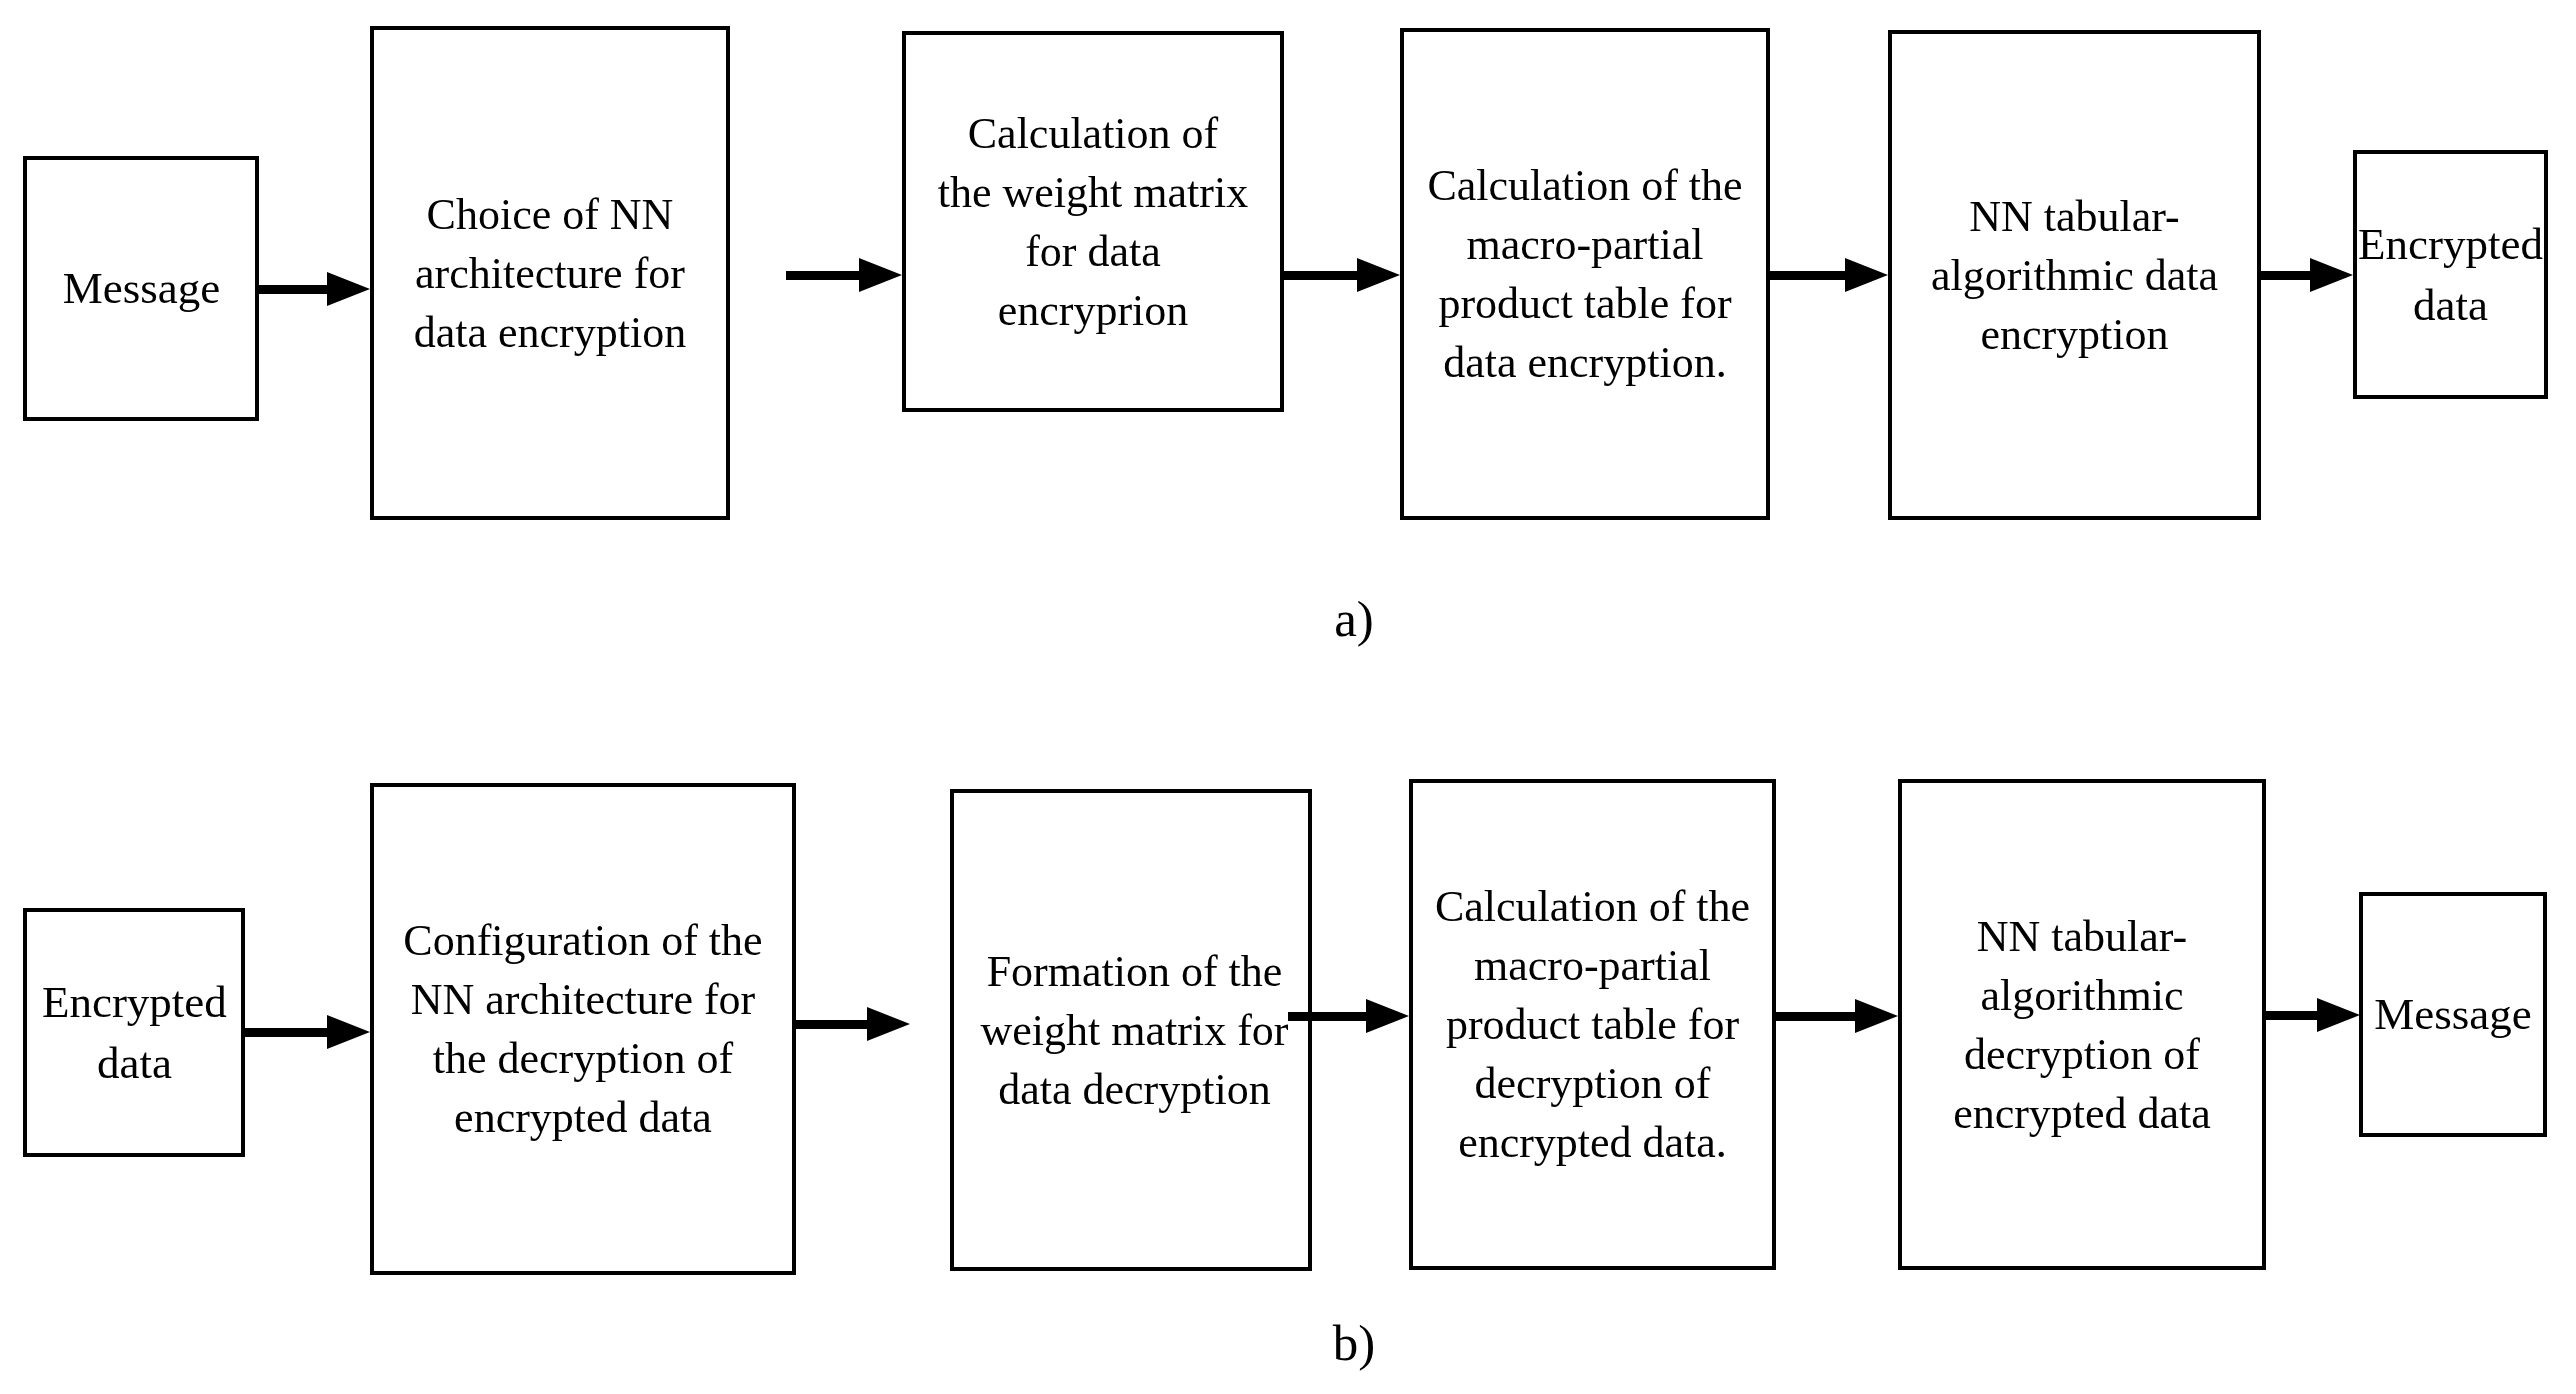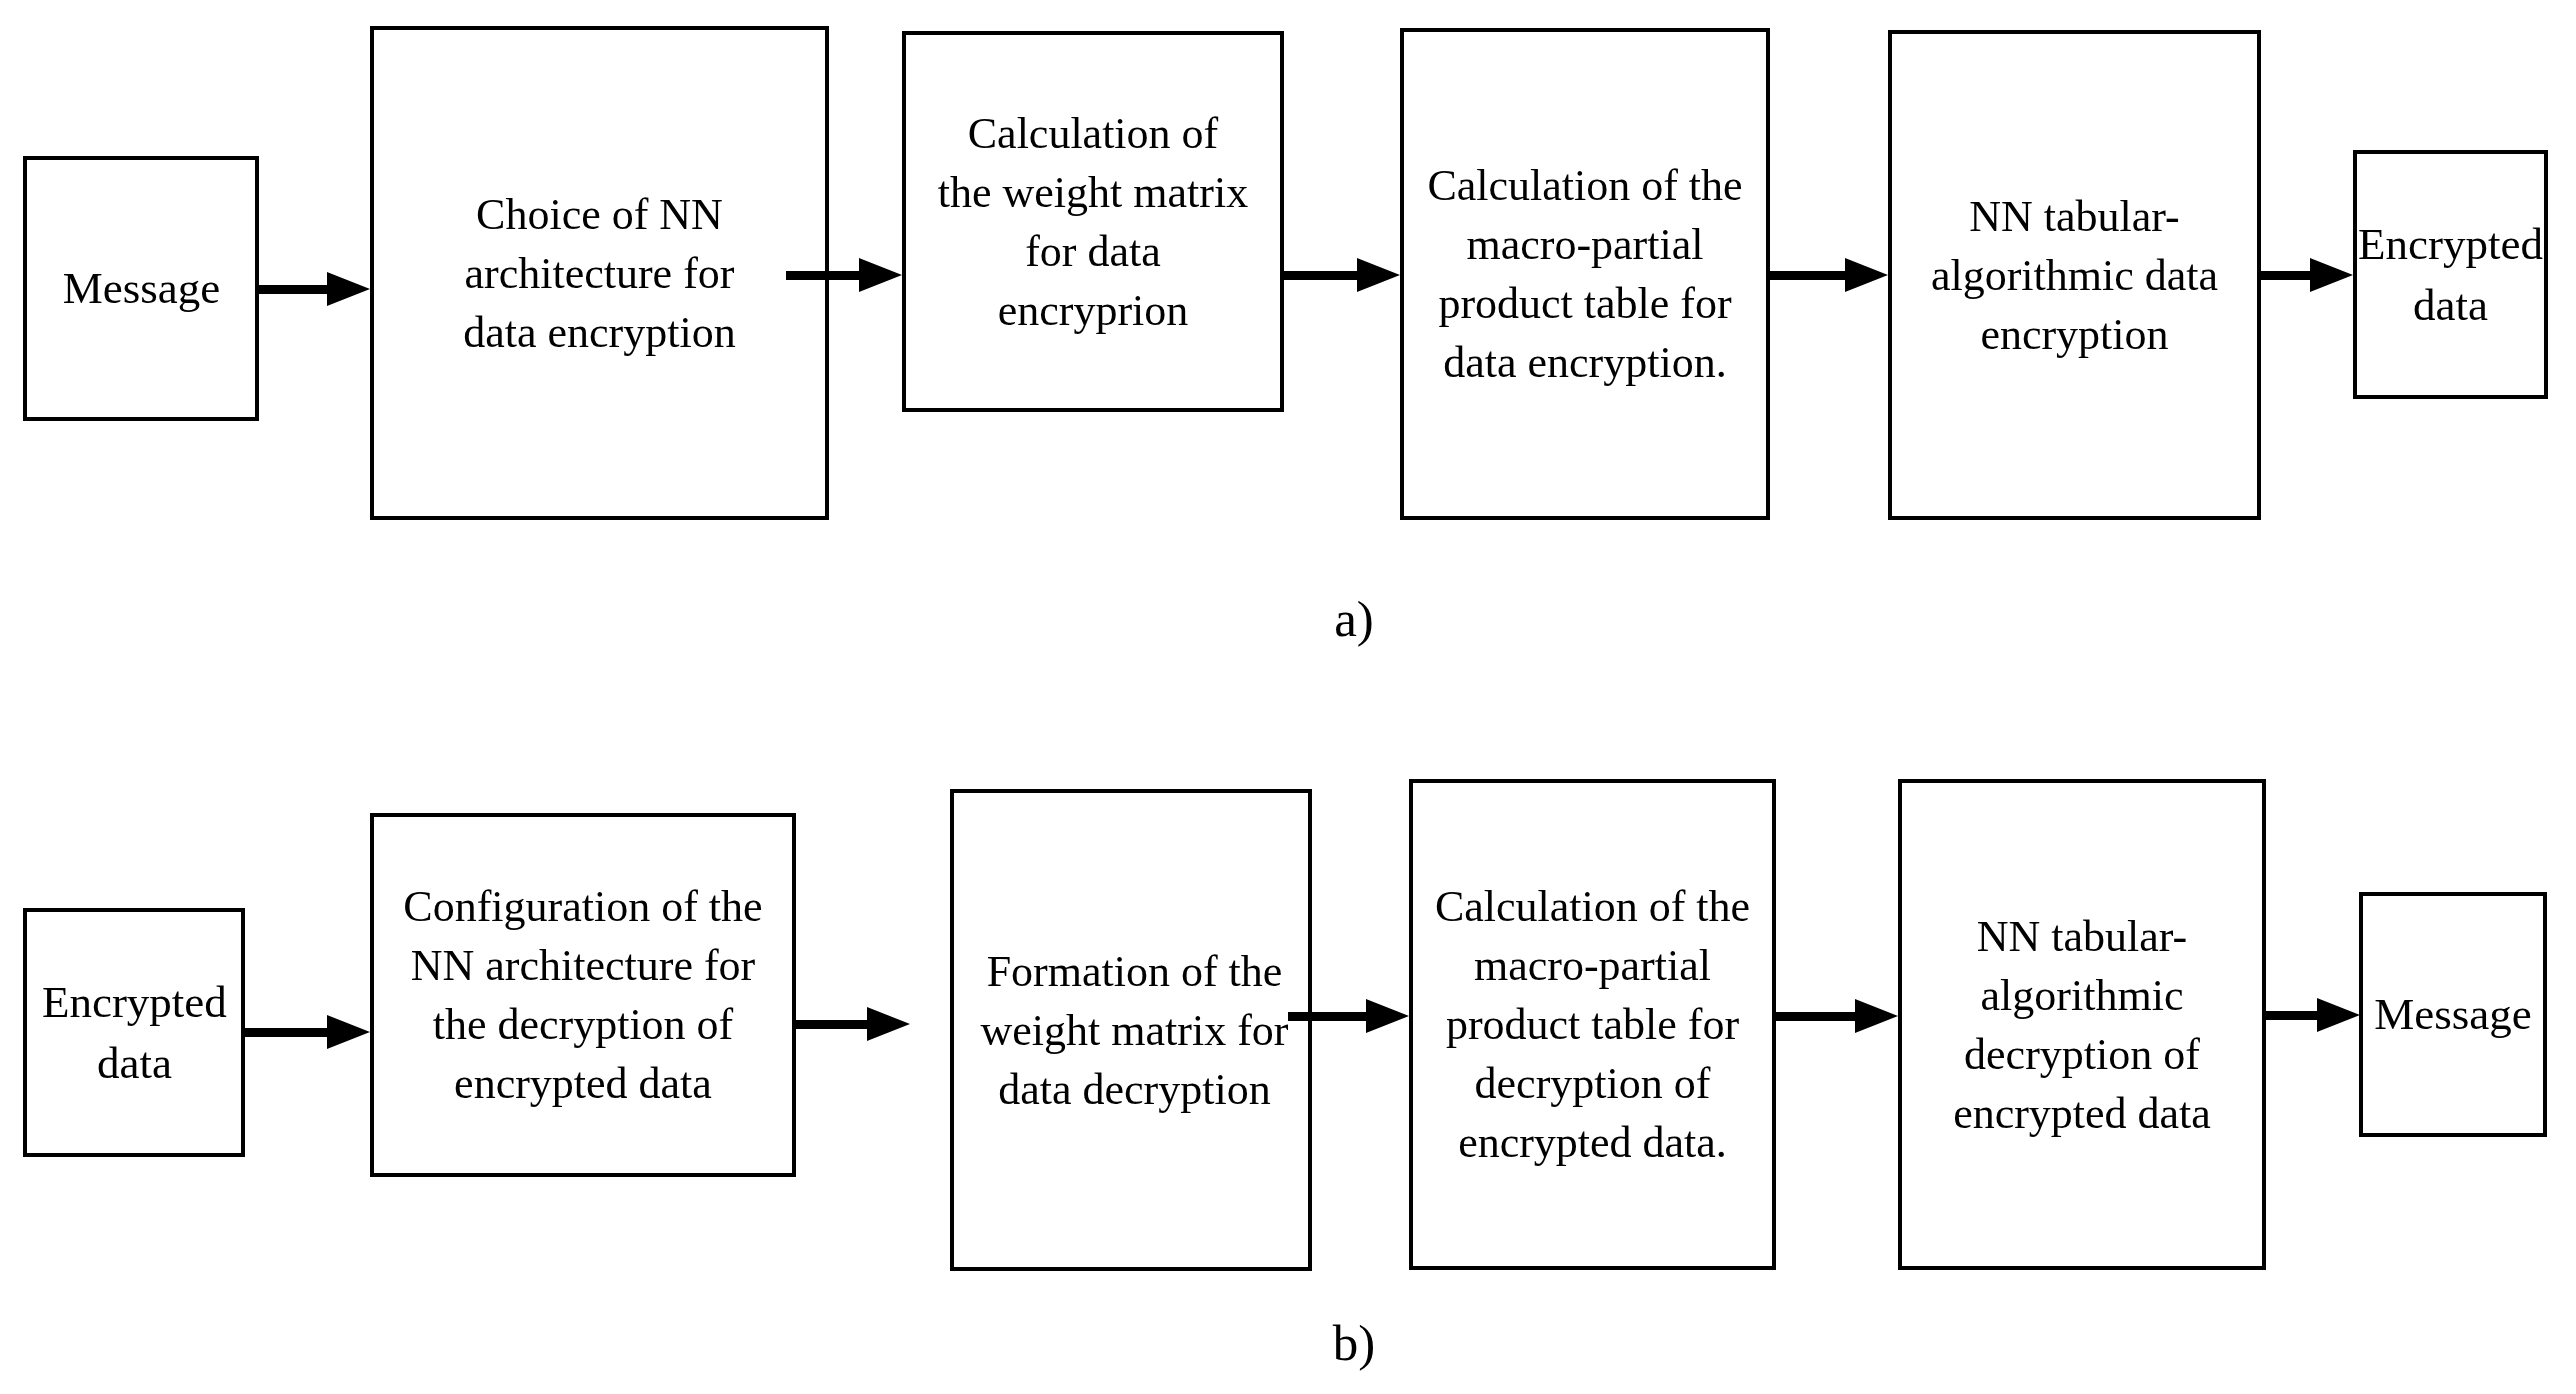--- a/index.html
+++ b/index.html
@@ -61,35 +61,35 @@
     position: absolute;
     font-size: 51px;
     line-height: 51px;
     color: #000000;
     text-align: center;
     width: 94px;
   }
 
   
   #a-source { left: 23.4px;   top: 156px;  width: 236px; height: 265px; }
-  #a-step1  { left: 370px;  top: 26px;   width: 459px; height: 494px; }
+  #a-step1  { left: 370px;  top: 26px;   width: 360px; height: 494px; }
   #a-step2  { left: 902px; top: 31px;   width: 382px; height: 381px; }
   #a-step3  { left: 1400px; top: 28px;   width: 370px; height: 492px; }
   #a-step4  { left: 1888px; top: 30px;   width: 373px; height: 490px; }
   #a-sink   { left: 2353px; top: 150px;  width: 195px; height: 249px; }
   #a-arrow1 { left: 259px;  top: 272px;  width: 111px; }
   #a-arrow2 { left: 786px; top: 258px;  width: 116px; }
   #a-arrow3 { left: 1284px; top: 258px;  width: 116px; }
   #a-arrow4 { left: 1770px; top: 258px;  width: 118px; }
   #a-arrow5 { left: 2261px; top: 258px;  width: 92px; }
   #a-label  { left: 1307px; top: 594px; }
 
   
   #b-source { left: 23.4px;   top: 908px; width: 222px; height: 249px; }
-  #b-step1  { left: 370px;  top: 783px; width: 426px; height: 364px; margin-top: 30px; }
+  #b-step1  { left: 370px;  top: 783px; width: 426px; height: 492px; }
   #b-step2  { left: 950px; top: 789px; width: 362px; height: 482px; padding-left: 7px; }
   #b-step3  { left: 1409px; top: 779px; width: 367px; height: 491px; }
   #b-step4  { left: 1898px; top: 779px; width: 368px; height: 491px; }
   #b-sink   { left: 2359px; top: 892px; width: 188px; height: 245px; }
   #b-arrow1 { left: 245px;  top: 1015px; width: 125px; }
   #b-arrow2 { left: 796px; top: 1007px; width: 114px; }
   #b-arrow3 { left: 1288px; top: 999px; width: 121px; }
   #b-arrow4 { left: 1776px; top: 999px; width: 122px; }
   #b-arrow5 { left: 2266px; top: 998px; width: 94px; }
   #b-label  { left: 1307px; top: 1318px; }

